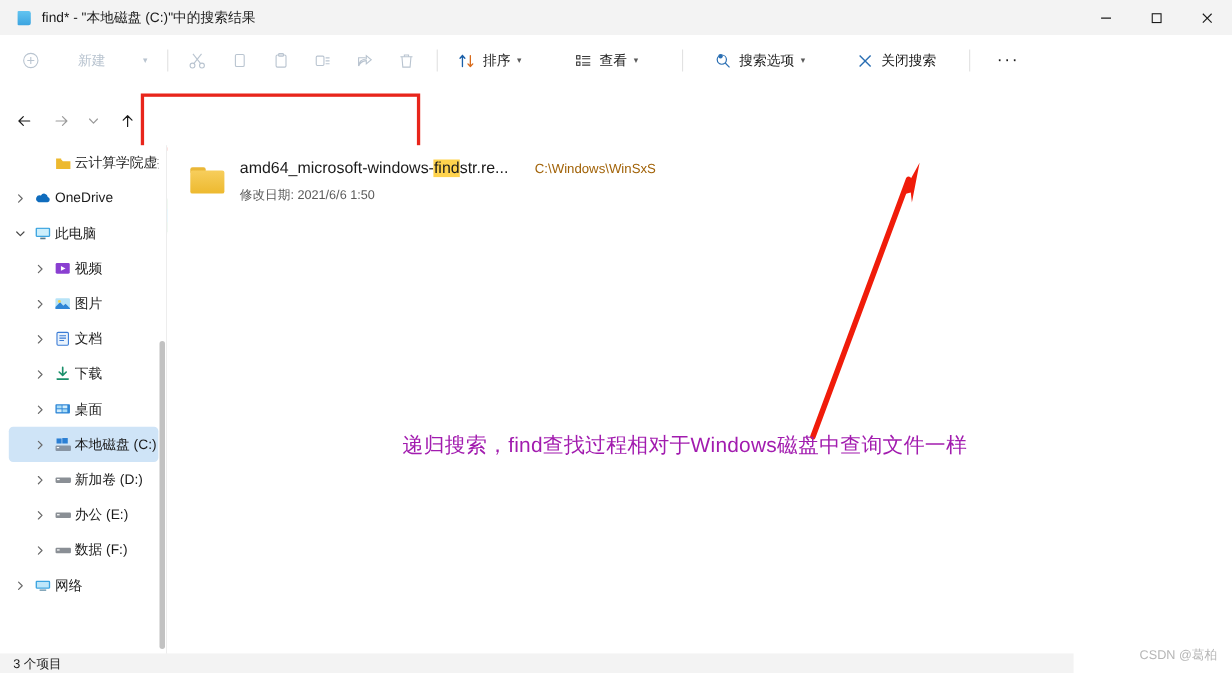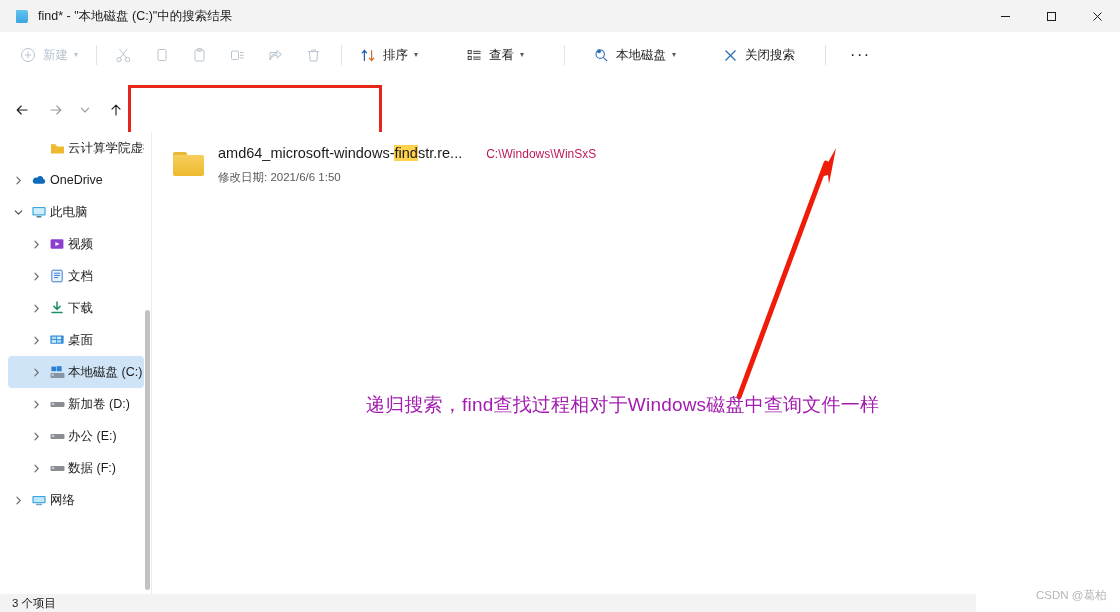--- a/index.html
+++ b/index.html
@@ -88,21 +88,21 @@
     display: flex;
     align-items: center;
     height: 32px;
     padding: 0 8px;
     border-radius: 4px;
     margin-right: 2px;
     white-space: nowrap;
     font-size: 12.5px;
     color: #1b1b1b;
   }
-  .tb-item.disabled { color: #b9c4d0; }
+  .tb-item.disabled { color: #b9c4d0; gap: 28px; }
   .tb-icon {
     width: 20px; height: 20px;
     display: flex;
     align-items: center;
     justify-content: center;
     margin-right: 5px;
   }
   .tb-icon.solo { margin-right: 0; }
   .tb-label { margin-right: 4px; }
   .chev {
@@ -376,21 +376,21 @@
   .res-name {
     font-size: 14.5px;
     color: #1b1b1b;
     white-space: nowrap;
   }
   .res-name .hl {
     background: #ffd34d;
   }
   .res-path {
     font-size: 12px;
-    color: #be185d;
+    color: #a16207;
     margin-left: 24px;
     white-space: nowrap;
   }
   .res-line2 {
     font-size: 11.5px;
     color: #5a5a5a;
     margin-top: 9px;
   }
 
   
@@ -570,21 +570,21 @@
     <div class="tb-sep" style="margin-left:30px;"></div>
 
     <div class="tb-item" style="margin-left:10px;">
       <span class="tb-icon">
         <svg width="17" height="17" viewBox="0 0 17 17">
           <circle cx="7.2" cy="7.2" r="4.2" fill="none" stroke="#2b6fb3" stroke-width="1.1"></circle>
           <line x1="10.3" y1="10.3" x2="14.2" y2="14.2" stroke="#2b6fb3" stroke-width="1.1"></line>
           <circle cx="6" cy="4.2" r="2" fill="#2b6fb3"></circle>
         </svg>
       </span>
-      <span class="tb-label">本地磁盘</span>
+      <span class="tb-label">搜索选项</span>
       <span class="chev">▾</span>
     </div>
 
     <div class="tb-item" style="margin-left:26px;">
       <span class="tb-icon">
         <svg width="17" height="17" viewBox="0 0 17 17">
             <line x1="3.5" y1="3.5" x2="13.5" y2="13.5" stroke="#2b6fb3" stroke-width="1.3"></line>
             <line x1="13.5" y1="3.5" x2="3.5" y2="13.5" stroke="#2b6fb3" stroke-width="1.3"></line>
           </svg>
       </span>
@@ -724,20 +724,35 @@
           <span class="side-label">视频</span>
         </div>
         <div class="side-item indent-1">
           <span class="side-exp">
             <svg width="11" height="11" viewBox="0 0 11 11">
               <path d="M3.9 2.2 L7.2 5.5 L3.9 8.8" fill="none" stroke="#6a6a6a" stroke-width="1.1" stroke-linecap="round" stroke-linejoin="round"></path>
             </svg>
           </span>
           <span class="side-ico">
             <svg width="16" height="16" viewBox="0 0 16 16">
+              <rect x="1.4" y="3.2" width="13.2" height="9.6" rx="1" fill="#b7e3f7"></rect>
+              <path d="M1.4 11.2 L5.6 6.8 L8.6 10 L10.6 8.2 L14.6 12.2 L14.6 12.8 L1.4 12.8 Z" fill="#2f86d6"></path>
+              <circle cx="5" cy="6" r="1.3" fill="#f6d44a"></circle>
+            </svg>
+          </span>
+          <span class="side-label">图片</span>
+        </div>
+        <div class="side-item indent-1">
+          <span class="side-exp">
+            <svg width="11" height="11" viewBox="0 0 11 11">
+              <path d="M3.9 2.2 L7.2 5.5 L3.9 8.8" fill="none" stroke="#6a6a6a" stroke-width="1.1" stroke-linecap="round" stroke-linejoin="round"></path>
+            </svg>
+          </span>
+          <span class="side-ico">
+            <svg width="16" height="16" viewBox="0 0 16 16">
               <rect x="2.8" y="2.2" width="10.4" height="11.6" rx="1" fill="#eaf3fc" stroke="#3a7bd5" stroke-width="1"></rect>
               <line x1="5" y1="5.2" x2="11" y2="5.2" stroke="#3a7bd5" stroke-width="1"></line>
               <line x1="5" y1="7.4" x2="11" y2="7.4" stroke="#3a7bd5" stroke-width="1"></line>
               <line x1="5" y1="9.6" x2="9.2" y2="9.6" stroke="#3a7bd5" stroke-width="1"></line>
             </svg>
           </span>
           <span class="side-label">文档</span>
         </div>
         <div class="side-item indent-1">
           <span class="side-exp">

